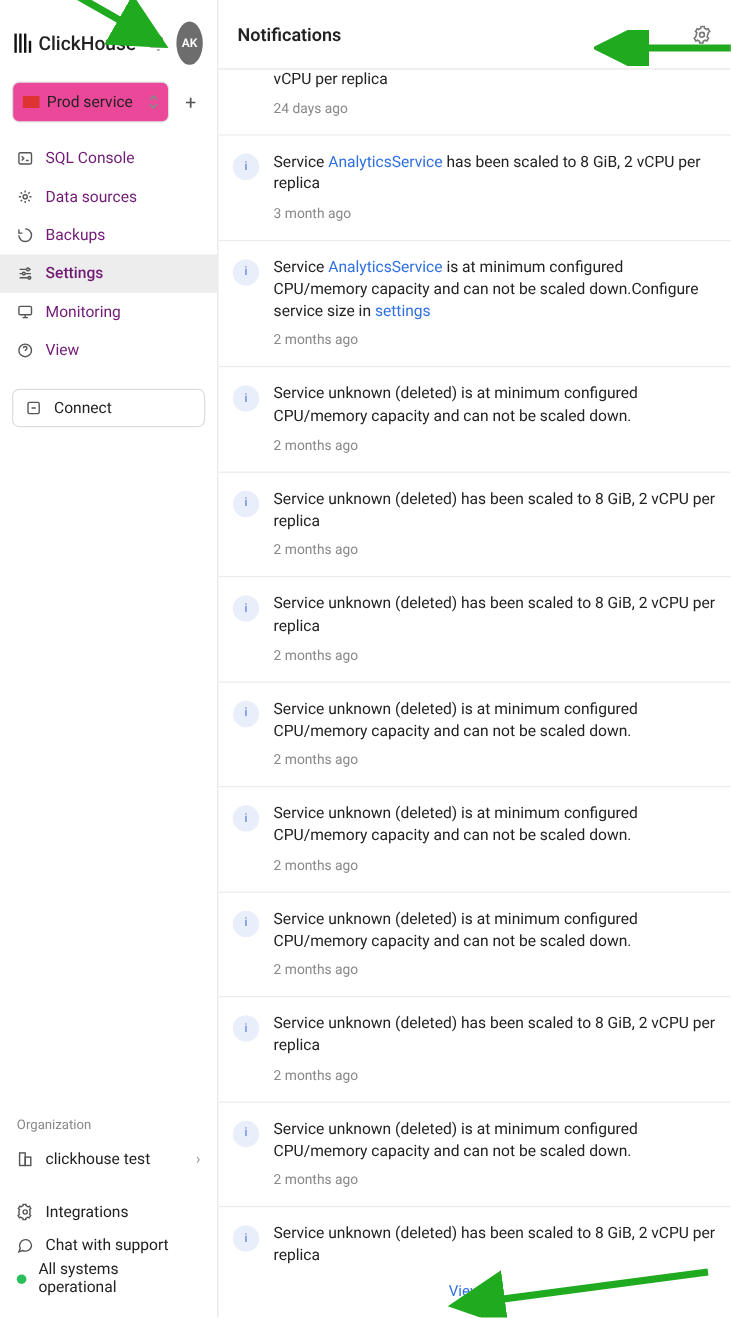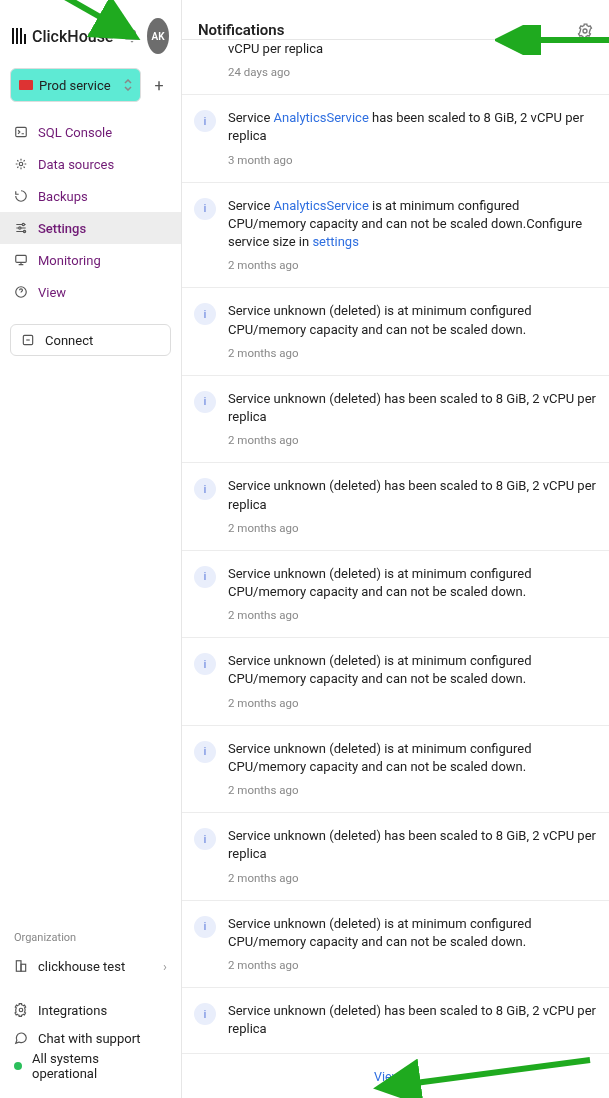--- a/index.html
+++ b/index.html
@@ -75,21 +75,21 @@
   .service-select {
     flex: 1;
     border: 1px solid #ddd;
     border-radius: 6px;
     height: 30px;
     display: flex;
     align-items: center;
     padding: 16px 8px;
     font-size: 13px;
     gap: 6px;
-    background: #5eead4;
+    background: #ec4899;
   }
   .service-icon {
     width: 14px; height: 10px;
     background: linear-gradient(#d33,#d33);
     border-radius: 1px;
     position: relative;
   }
   .service-chevrons {
     margin-left: auto;
     color: #888;
@@ -166,24 +166,24 @@
   }
   .divider { height: 16px; }
   
   .main {
     flex: 1;
     display: flex;
     flex-direction: column;
     overflow: hidden;
   }
   .main-header {
-    height: 40px;
+    height: 58px;
     border-bottom: 1px solid #e6e6e6;
     display: flex;
-    align-items: flex-end;
+    align-items: center;
     padding: 0 16px;
     font-size: 15px;
     font-weight: 600;
   }
   .gear {
     margin-left: auto;
     color: #777;
     width: 16px; height: 16px;
   }
   .list {

